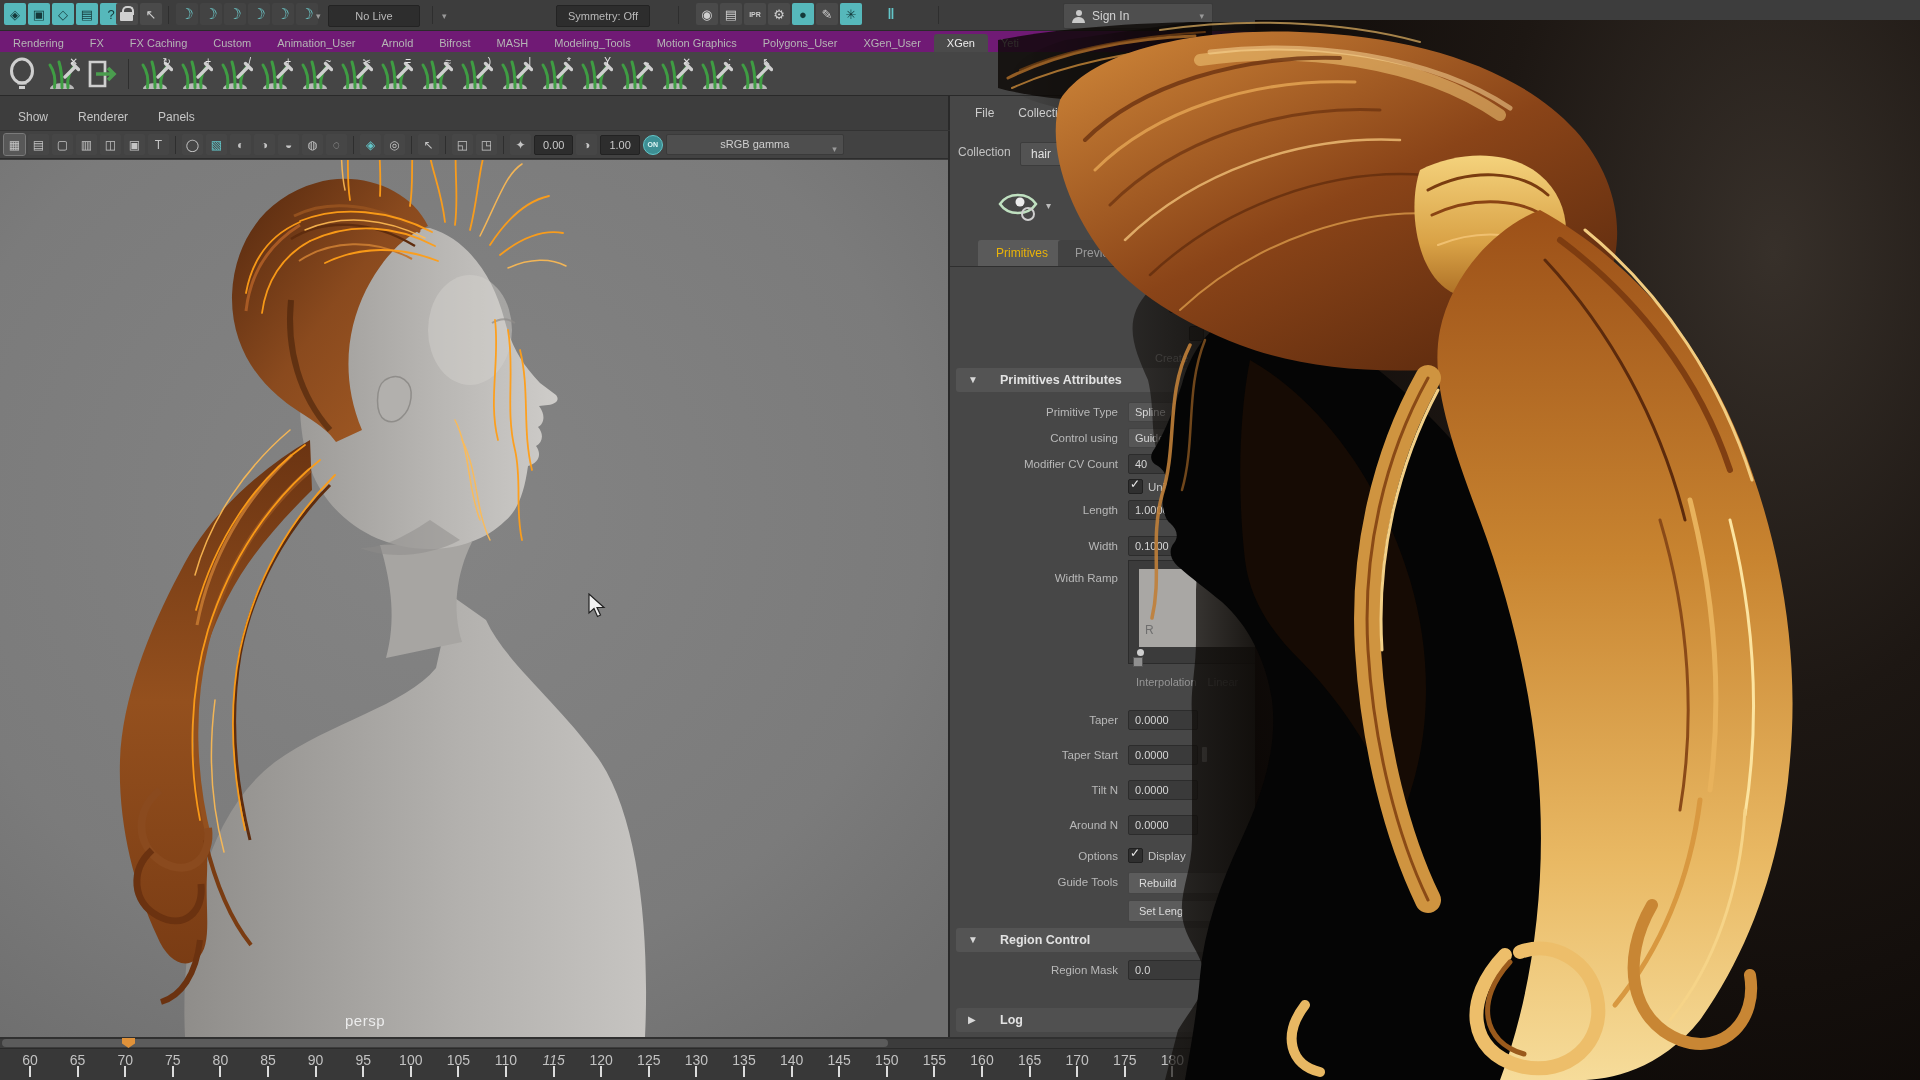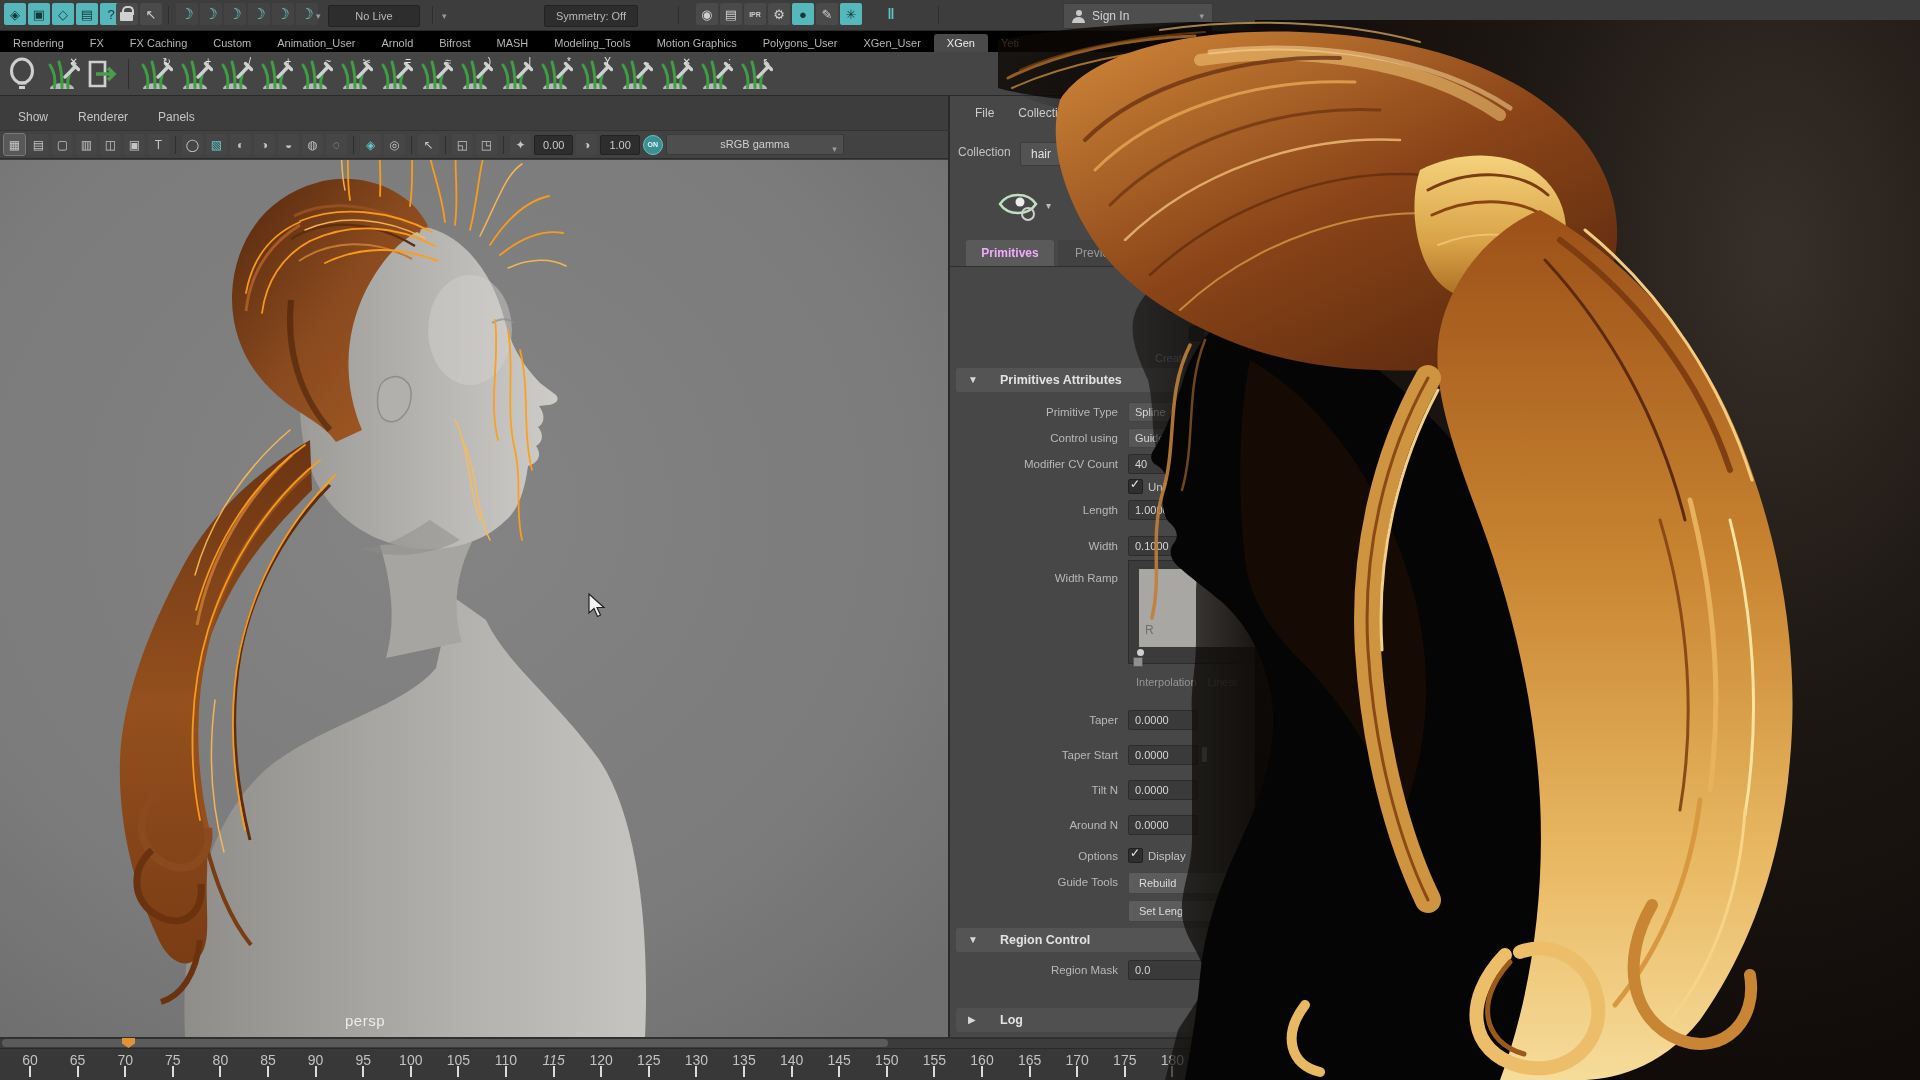--- a/index.html
+++ b/index.html
@@ -21,21 +21,21 @@
   #sign-in-box{position:absolute;left:1063px;top:3px;width:132px;height:24px;background:#4e4e4e;
                border:1px solid #3a3a3a;border-radius:2px;display:flex;align-items:center;gap:7px;padding:0 8px;}
   #person-icon{width:13px;height:13px;position:relative;}
   #person-icon::before{content:"";position:absolute;left:3.5px;top:0;width:6px;height:6px;border-radius:50%;background:#c9c9c9;}
   #person-icon::after{content:"";position:absolute;left:0;top:7px;width:13px;height:6px;border-radius:6px 6px 0 0;background:#c9c9c9;}
   #lock-icon{position:relative;}
   #lock-icon i{position:absolute;left:6px;top:3px;width:8px;height:7px;border:2px solid #d0d0d0;border-bottom:none;border-radius:5px 5px 0 0;}
   #lock-icon b{position:absolute;left:4px;top:9px;width:13px;height:9px;background:#d0d0d0;border-radius:1px;}
   .ipr{font-size:7px;letter-spacing:0;font-weight:bold;}
   
-  #shelf-tabs{left:0;top:31px;width:1920px;height:21px;background:#000000;display:flex;align-items:flex-end;}
+  #shelf-tabs{left:0;top:31px;width:1920px;height:21px;background:#701a75;display:flex;align-items:flex-end;}
   .shelf-tab{padding:3px 13px;font-size:11px;color:#b5b5b5;cursor:default;white-space:nowrap;}
   .shelf-tab.active{background:#4a4a4a;color:#ececec;border-radius:3px 3px 0 0;}
   
   #shelf-icons{left:0;top:52px;width:1920px;height:44px;background:#454545;border-bottom:1px solid #292929;display:flex;align-items:center;gap:4px;padding-left:4px;box-sizing:border-box;}
   .shelf-icon{width:36px;height:36px;position:relative;border-radius:2px;}
   .shelf-icon svg{position:absolute;left:0;top:0;}
   .shelf-icon .mark{position:absolute;right:2px;top:0;font-size:10px;color:#e4e4e4;}
   .shelf-sep{width:1px;height:30px;background:#2e2e2e;margin:0 4px;}
   
   #viewport-panel{left:0;top:96px;width:950px;height:941px;background:#3d3d3d;border-right:2px solid #292929;box-sizing:border-box;}
@@ -56,21 +56,21 @@
   #xgen-panel{left:950px;top:96px;width:970px;height:941px;background:#474747;}
   #xg-menubar{position:absolute;left:0;top:10px;display:flex;gap:24px;padding-left:25px;}
   .xg-menu{font-size:12px;color:#cdcdcd;}
   #xg-collection-row{position:absolute;left:0;top:46px;width:100%;height:24px;}
   #xg-collection-label{position:absolute;left:8px;top:3px;font-size:12px;color:#c2c2c2;}
   #xg-collection-input{position:absolute;left:70px;top:0;width:330px;height:22px;background:#535353;border:1px solid #3c3c3c;border-radius:2px;font-size:12px;color:#e0e0e0;line-height:22px;padding-left:10px;}
   #xg-toolbar{position:absolute;left:0;top:84px;height:48px;width:100%;}
   .xg-caret{position:absolute;top:20px;font-size:10px;color:#bbb;}
   #xg-tabbar{position:absolute;left:0;top:142px;width:100%;height:28px;border-bottom:1px solid #2f2f2f;}
   .xg-tab{position:absolute;top:2px;height:26px;line-height:26px;text-align:center;font-size:12px;border-radius:3px 3px 0 0;}
-  .xg-tab.active{background:#5a5a5a;color:#f0abfc;font-weight:bold;}
+  .xg-tab.active{background:#5a5a5a;color:#eab308;font-weight:normal;margin-left:12px;}
   .xg-tab.inactive{background:#424242;color:#9a9a9a;}
   .xg-check{width:13px;height:13px;background:#2f2f2f;border:1px solid #202020;border-radius:2px;position:relative;display:inline-block;}
   .xg-check.checked::after{content:"✓";position:absolute;left:1px;top:-3px;color:#e8e8e8;font-size:12px;}
   .xg-dim{color:#8f8f8f;font-size:11px;}
   .xg-section{position:absolute;left:6px;width:450px;height:24px;background:#545454;border-radius:3px;line-height:24px;}
   .xg-section .tri{position:absolute;left:12px;top:0;color:#d8d8d8;font-size:10px;}
   .xg-section .stitle{position:absolute;left:44px;font-size:12.5px;font-weight:bold;color:#e2e2e2;}
   .xg-row{position:absolute;left:0;width:460px;height:20px;}
   .xg-label{position:absolute;left:0;width:168px;text-align:right;font-size:11.5px;color:#b8b8b8;line-height:20px;}
   .xg-field{position:absolute;left:178px;width:62px;height:18px;background:#3a3a3a;border:1px solid #2c2c2c;border-radius:2px;font-size:11px;color:#d6d6d6;line-height:18px;padding-left:6px;}
@@ -114,21 +114,21 @@
         <span class="sb-icon snap snap">☽</span>
         <span class="sb-icon snap snap">☽</span>
         <span class="sb-icon snap snap">☽</span>
         <span class="sb-icon snap snap">☽</span>
         <span class="sb-icon snap snap">☽</span>
       </div>
     <span class="sb-caret" style="left:316px">▾</span>
     <div class="sb-field" style="left:328px;width:70px;text-align:center">No Live Surface</div>
     <div class="sb-div" style="left:432px"></div>
     <span class="sb-caret" style="left:442px">▾</span>
-    <div class="sb-field" style="left:544px;width:72px;text-align:center">Symmetry: Off</div>
+    <div class="sb-field" style="left:556px;width:72px;text-align:center">Symmetry: Off</div>
     <div class="sb-div" style="left:678px"></div>
     <div class="sb-group" style="left:696px">
         <span class="sb-icon">◉</span>
         <span class="sb-icon">▤</span>
         <span class="sb-icon ipr">IPR</span>
         <span class="sb-icon">⚙</span>
         <span class="sb-icon teal">●</span>
         <span class="sb-icon">✎</span>
         <span class="sb-icon teal">✳</span>
       </div>

